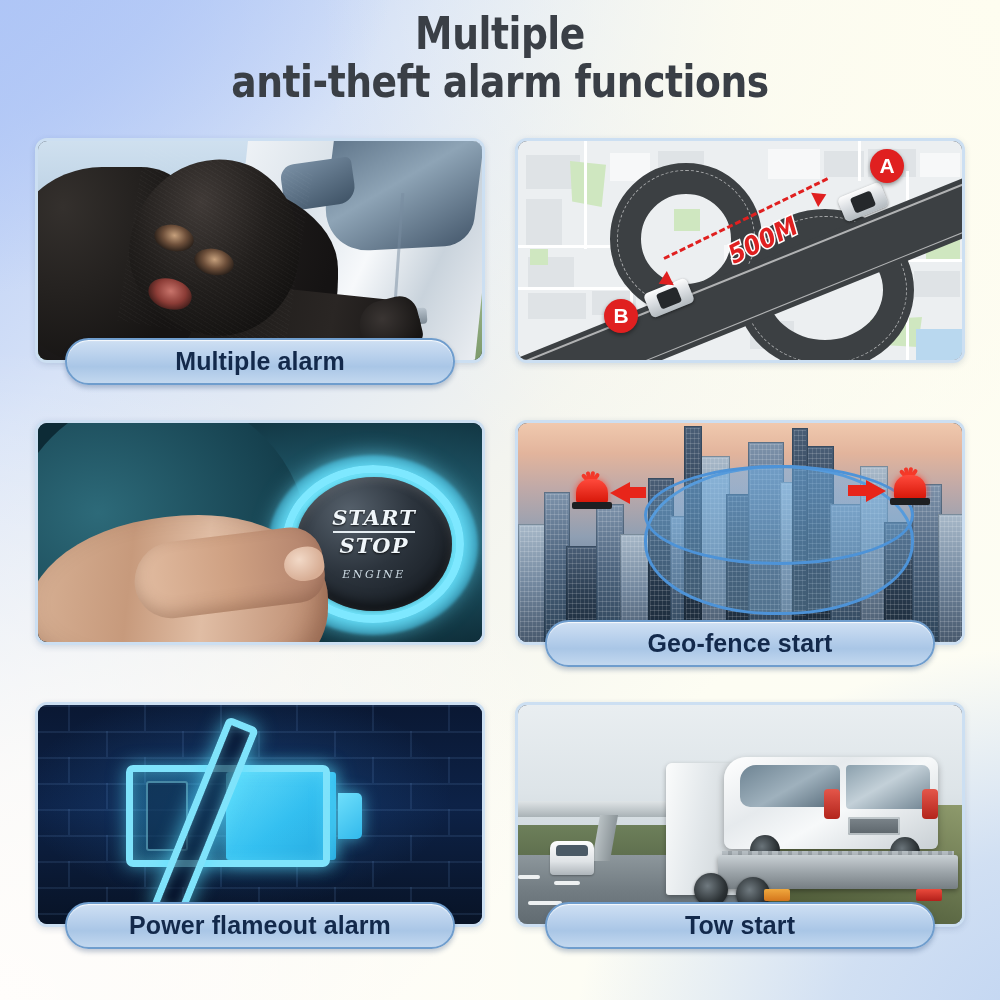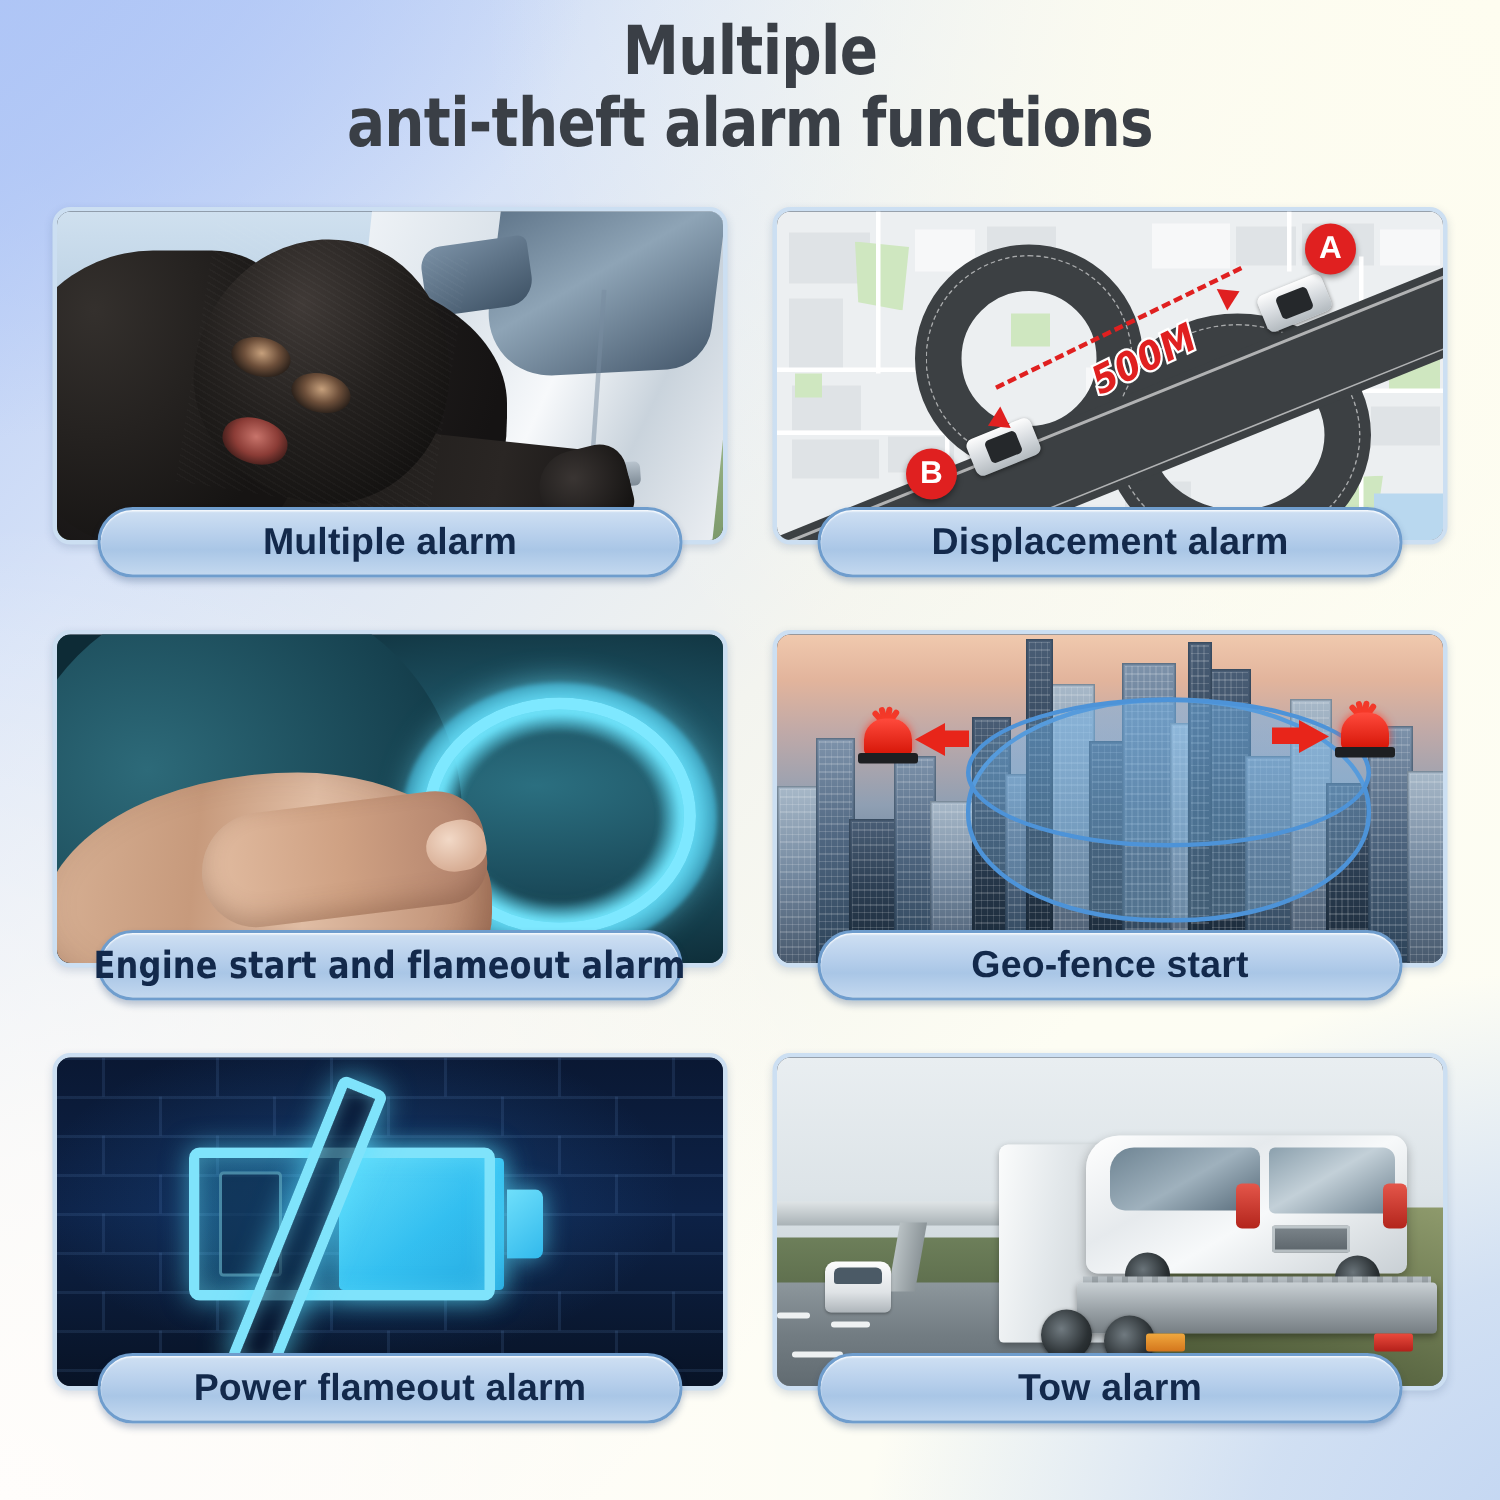--- a/index.html
+++ b/index.html
@@ -476,39 +476,39 @@
         <div class="marker" style="left:86px; top:158px;">
           <span>B</span>
         </div>
 
         <div class="dist-arrow" style="left:146px; top:116px; width:182px; transform:rotate(-26deg); transform-origin:0 50%;"></div>
         <div class="arrowhead" style="left:296px; top:48px; transform:rotate(-26deg);"></div>
         <div class="arrowhead" style="left:140px; top:132px; transform:rotate(154deg);"></div>
         <div class="dist-label" style="left:208px; top:84px; transform:rotate(-26deg);">500M</div>
       </div>
     </div>
-    <div class="pill">
-      <span class="pill-text">Displacement alarm</span>
-    </div>
   </div>
 
   <div class="card">
     <div class="card-frame">
       <div class="card-art">
         <div class="eng-bg"></div>
         <div class="eng-dash"></div>
         <div class="eng-ring-glow"></div>
         <div class="eng-ring"></div>
+        <div class="eng-btn">
+          <div class="eng-txt">START</div>
+          <div class="eng-sep"></div>
+          <div class="eng-txt">STOP</div>
+          <div class="eng-sub">ENGINE</div>
+        </div>
         <div class="eng-finger"></div>
         <div class="eng-finger2"></div>
         <div class="eng-nail"></div>
       </div>
-    </div>
-    <div class="pill">
-      <span class="pill-text narrow">Engine start and flameout alarm</span>
     </div>
   </div>
 
   <div class="card">
     <div class="card-frame">
       <div class="card-art">
         <div class="city-sky"></div>
 
         <div>
           <div class="bld lt" style="left:0px;   width:30px; height:118px;"></div>
@@ -641,17 +641,17 @@
 
         <div class="truck-bed-deck"></div>
         <div class="truck-bed"></div>
         <div class="truck-wheel" style="left:176px; top:168px;"></div>
         <div class="truck-wheel" style="left:218px; top:172px;"></div>
         <div class="truck-taillight" style="left:246px; top:184px;"></div>
         <div class="truck-taillight red" style="left:398px; top:184px;"></div>
       </div>
     </div>
     <div class="pill">
-      <span class="pill-text">Tow alarm</span>
+      <span class="pill-text">Tow start</span>
     </div>
   </div>
 
 </div>
 
 </body></html>

